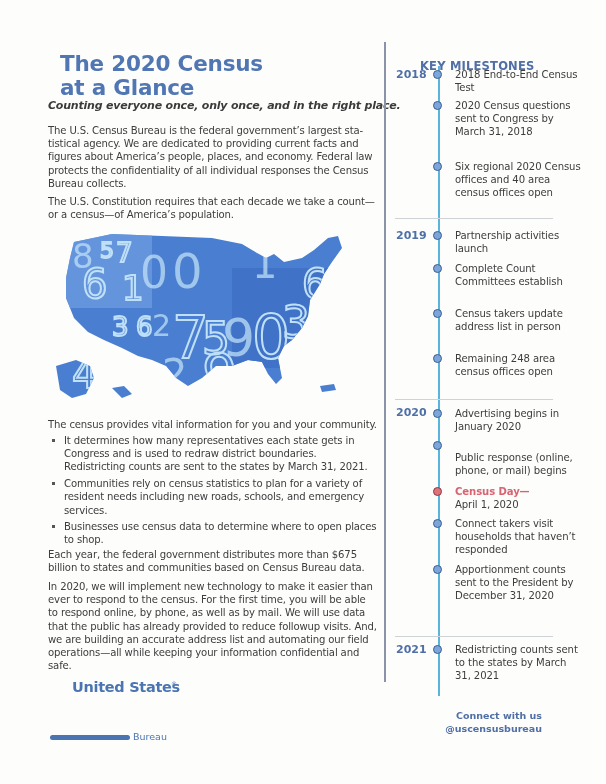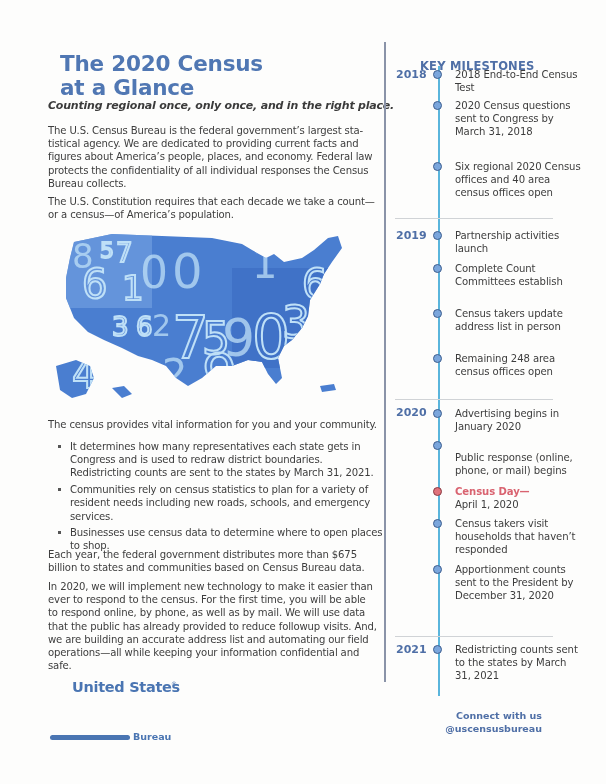--- a/index.html
+++ b/index.html
@@ -7,51 +7,51 @@
          font-family:"DejaVu Sans","Liberation Sans",sans-serif; color:#3a3a3a; }
   .title { position:absolute; left:48px; top:40px; margin:12px; font-family:"DejaVu Sans",sans-serif;
            font-weight:bold; font-size:21.5px; line-height:24px; color:#5077b3; letter-spacing:-0.2px; }
   .tagline { position:absolute; left:48px; top:99px; font-size:11px; font-weight:bold; font-style:italic;
              color:#3b3b3b; letter-spacing:-0.2px; }
   .para { position:absolute; left:48px; width:330px; font-size:10.1px; line-height:13.2px; color:#3d3d3d; letter-spacing:-0.15px; }
   .p1 { top:124px; }
   .p2 { top:195px; }
   .map { position:absolute; left:52px; top:228px; width:296px; height:174px; }
   .p3 { top:418px; }
-  ul.bullets { position:absolute; left:48px; top:434px; width:330px; margin:6px; padding:0; list-style:none;
+  ul.bullets { position:absolute; left:48px; top:434px; width:330px; margin:0; padding:0; list-style:none;
                font-size:10.1px; line-height:13.2px; color:#3d3d3d; letter-spacing:-0.15px; }
   ul.bullets li { position:relative; padding-left:16px; margin-bottom:3.5px; }
   ul.bullets li .dot { position:absolute; left:4px; top:5px; width:3px; height:3px; background:#555; }
   .p4 { top:548px; }
   .p5 { top:580px; }
   .logo { position:absolute; left:44px; top:679px; width:150px; height:70px; }
   .logo .us { position:absolute; left:28px; top:0; font-size:14.5px; font-weight:bold; color:#4a75b2; letter-spacing:-0.3px; font-family:"DejaVu Sans",sans-serif; }
   .logo .reg { position:absolute; left:127px; top:1px; font-size:6px; color:#4a75b2; }
   .logo .census { position:absolute; left:2px; top:9px; font-size:34px; font-weight:bold; color:#4a75b2; letter-spacing:-1px; font-family:"DejaVu Sans",sans-serif; }
   .logo .bar { position:absolute; left:6px; top:56px; width:80px; height:5px; border-radius:3px; background:#4a75b2; }
-  .logo .bureau { position:absolute; left:89px; top:52px; font-size:9.5px; font-weight:bold; color:#4a75b2; }
+  .logo .bureau { position:absolute; left:89px; top:52px; font-size:9.5px; font-weight:normal; color:#4a75b2; }
   .divider-v { position:absolute; left:384px; top:42px; width:1.5px; height:640px; background:#8a93a8; }
   .ms-heading { position:absolute; left:420px; top:39px; font-size:11.5px; font-weight:bold; color:#4f6fa6; letter-spacing:0.2px;margin-top:20px; }
   .timeline-line { position:absolute; left:438px; top:66px; width:2px; height:630px; background:#5ab5dc; }
   .sep { position:absolute; left:395px; width:158px; height:1px; background:#d0d3d6; }
   .year { position:absolute; left:396px; font-size:11px; font-weight:bold; color:#4f6fa6; }
   .ms { position:absolute; left:455px; width:130px; font-size:10.1px; line-height:13.2px; color:#3d3d3d; letter-spacing:-0.1px; }
   .node { position:absolute; left:433px; width:9px; height:9px; border-radius:50%; background:#7aa6dc; border:1.2px solid #3f5f8f; box-sizing:border-box; }
   .node.red { background:#e0727a; border-color:#8a3c44; }
   .ms .hl { color:#d96370; font-weight:bold; }
   .connect { position:absolute; left:440px; top:710px; width:102px; text-align:right; font-size:9.5px; font-weight:bold; color:#4f6fa6; line-height:12.5px; }
 </style>
 </head>
 <body>
 
 <h1 class="title">
   <span>The 2020 Census</span><br>
   <span>at a Glance</span>
 </h1>
-<div class="tagline">Counting regional once, only once, and in the right place.</div>
+<div class="tagline">Counting everyone once, only once, and in the right place.</div>
 
 <div class="para p1">The U.S. Census Bureau is the federal government’s largest sta-tistical agency. We are dedicated to providing current facts and figures about America’s people, places, and economy. Federal law protects the confidentiality of all individual responses the Census Bureau collects.</div>
 <div class="para p2">The U.S. Constitution requires that each decade we take a count—or a census—of America’s population.</div>
 
 <svg class="map" viewBox="0 0 296 174">
   <defs>
     <clipPath id="usclip">
       <path d="M22,14 L60,6 L110,8 L160,10 L190,16 L200,22 L214,30 L222,26 L232,34 L250,30 L262,22 L276,10 L286,8 L290,20 L280,34 L272,46 L268,56 L258,72 L256,88 L250,100 L240,112 L232,118 L226,130 L230,150 L224,156 L216,146 L210,134 L196,132 L180,138 L164,138 L150,150 L136,158 L124,150 L114,138 L100,132 L86,128 L70,120 L52,112 L36,104 L22,90 L14,70 L14,50 L18,30 Z"></path>
       <path d="M4,138 L24,132 L38,138 L42,150 L34,166 L20,170 L8,162 Z"></path>
       <path d="M60,160 L72,158 L80,166 L70,170 Z"></path>
@@ -145,21 +145,21 @@
 <div class="node" style="top:441px"></div>
 <div class="ms" style="top:451px">Public response (online, phone, or mail) begins</div>
 
 <div class="node red" style="top:487px"></div>
 <div class="ms" style="top:485px">
   <span class="hl">Census Day—</span><br>
   <span>April 1, 2020</span>
 </div>
 
 <div class="node" style="top:519px"></div>
-<div class="ms" style="top:517px">Census takers visit households that haven’t responded</div>
+<div class="ms" style="top:517px">Connect takers visit households that haven’t responded</div>
 
 <div class="node" style="top:565px"></div>
 <div class="ms" style="top:563px">Apportionment counts sent to the President by December 31, 2020</div>
 
 <div class="node" style="top:645px"></div>
 <div class="ms" style="top:643px">Redistricting counts sent to the states by March 31, 2021</div>
 
 <div class="connect">
   <div>Connect with us</div>
   <div>@uscensusbureau</div>

